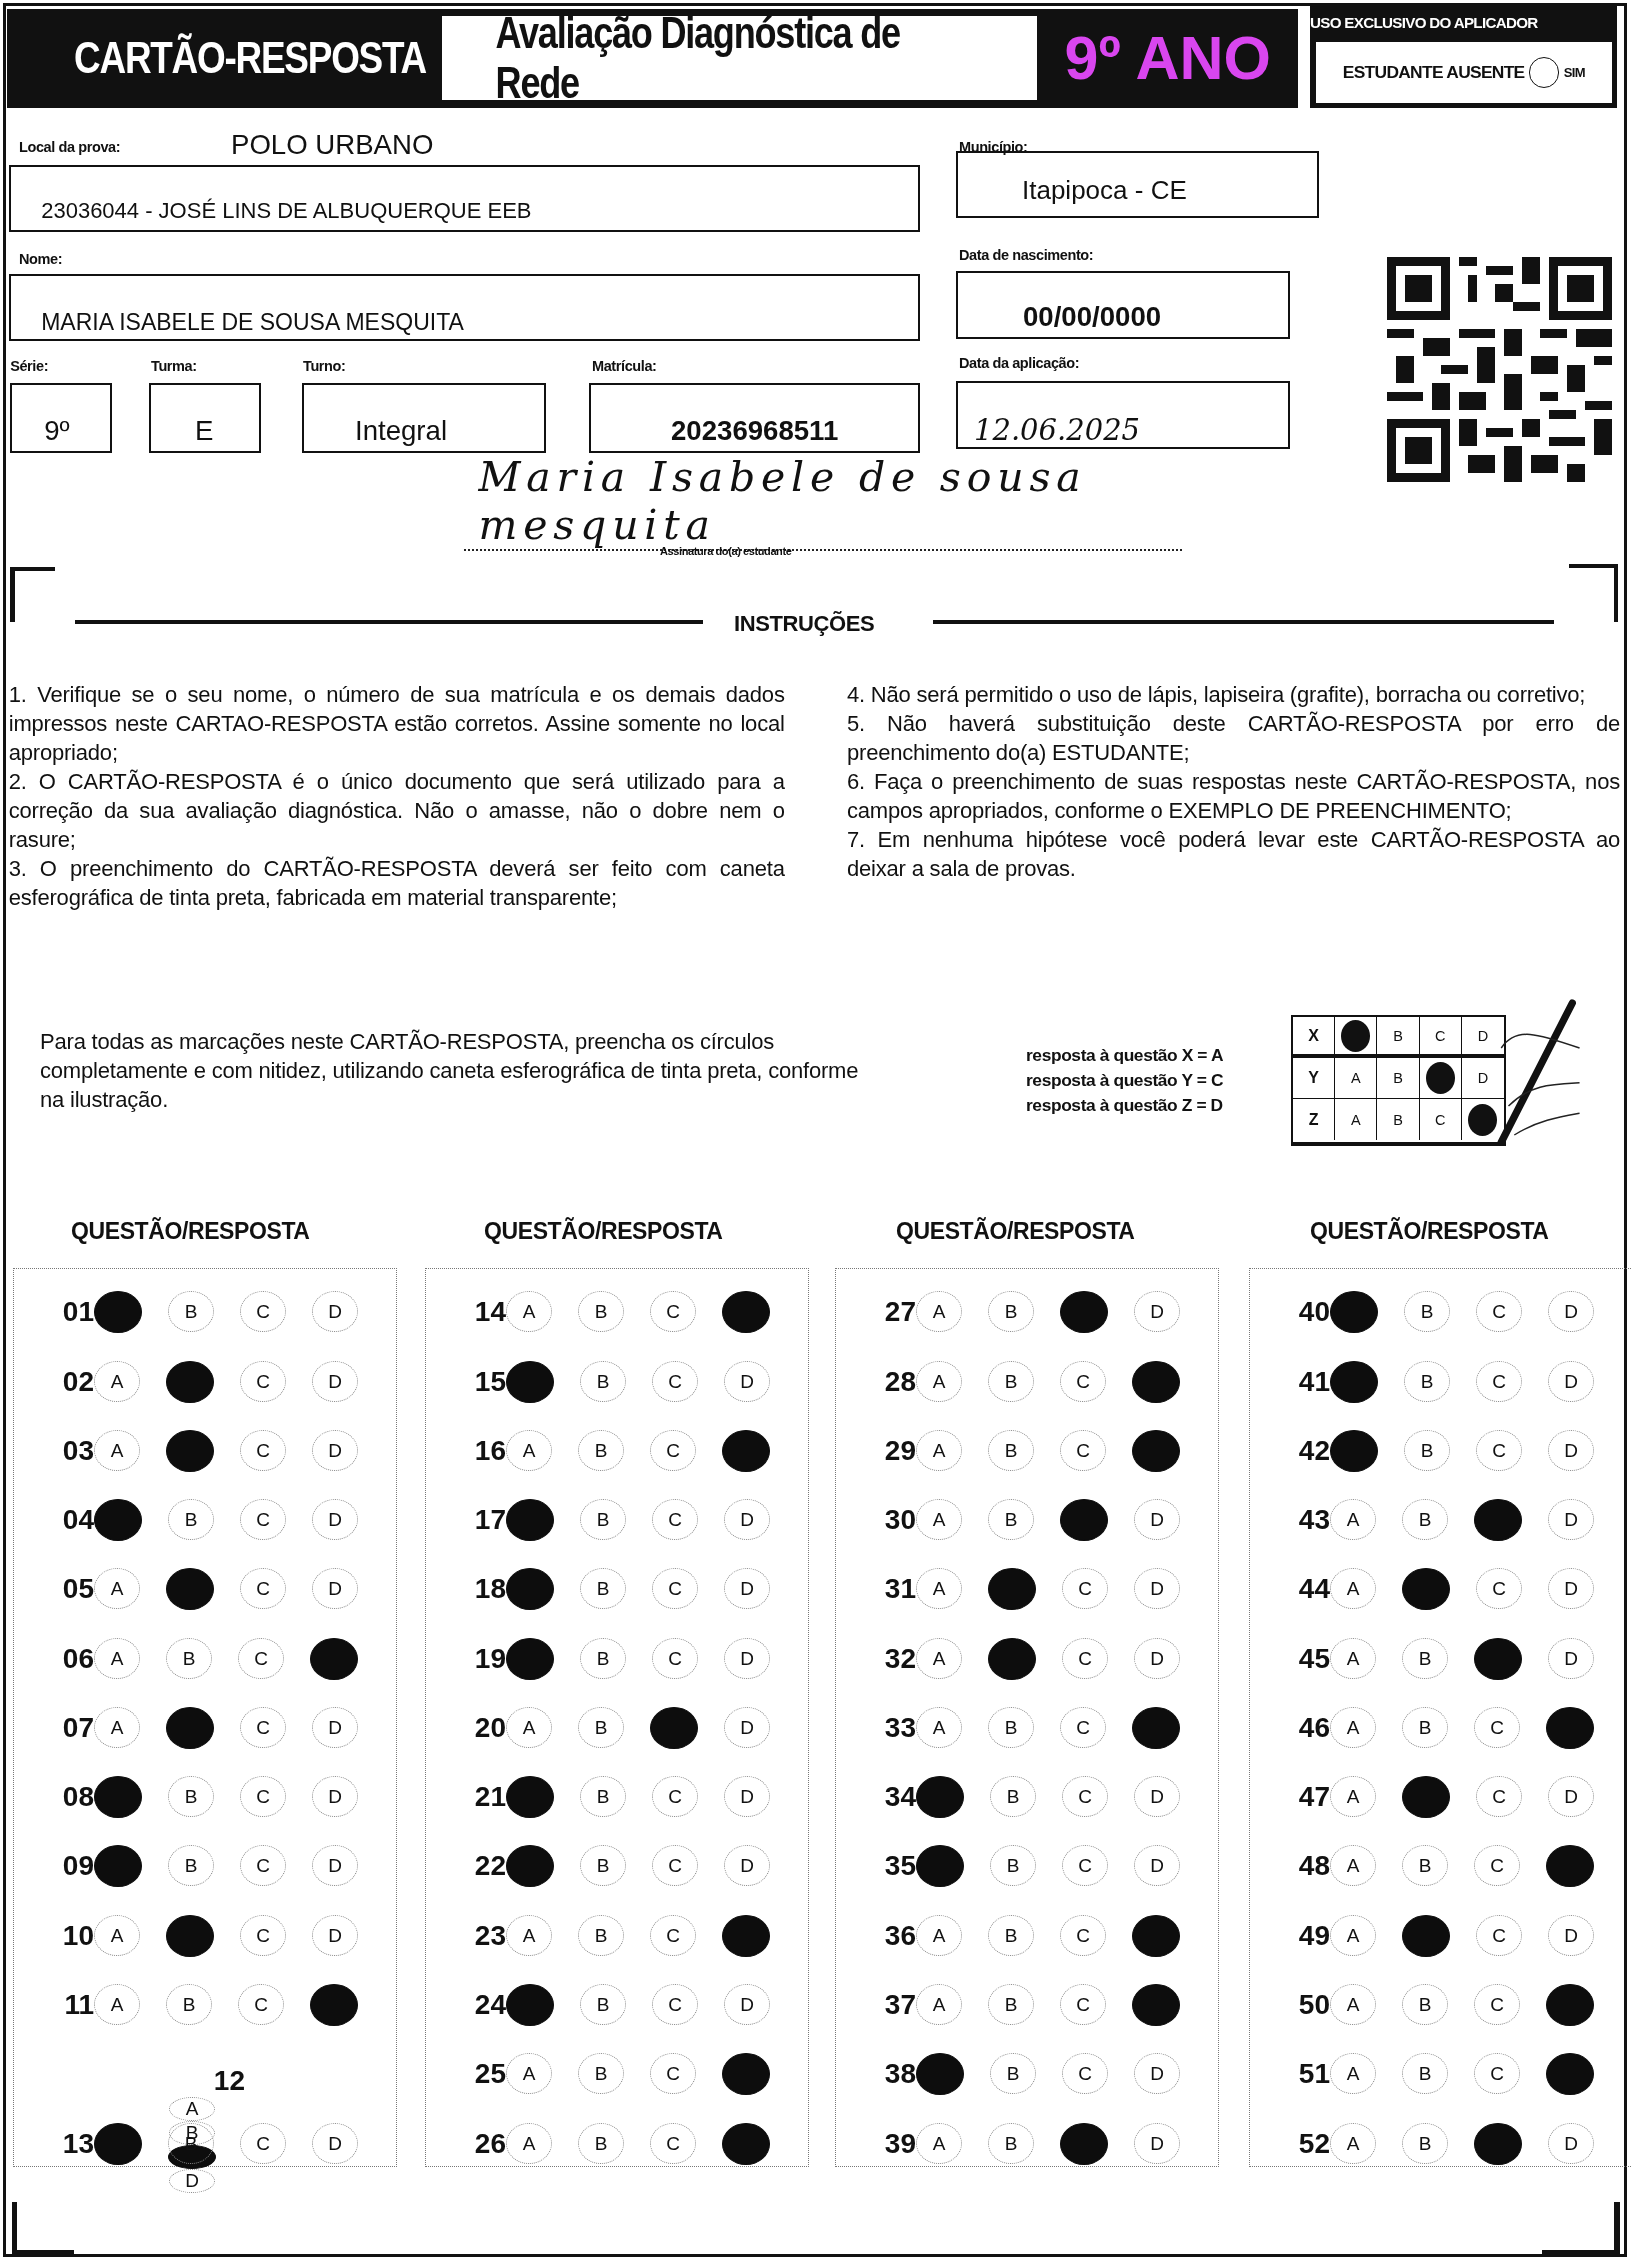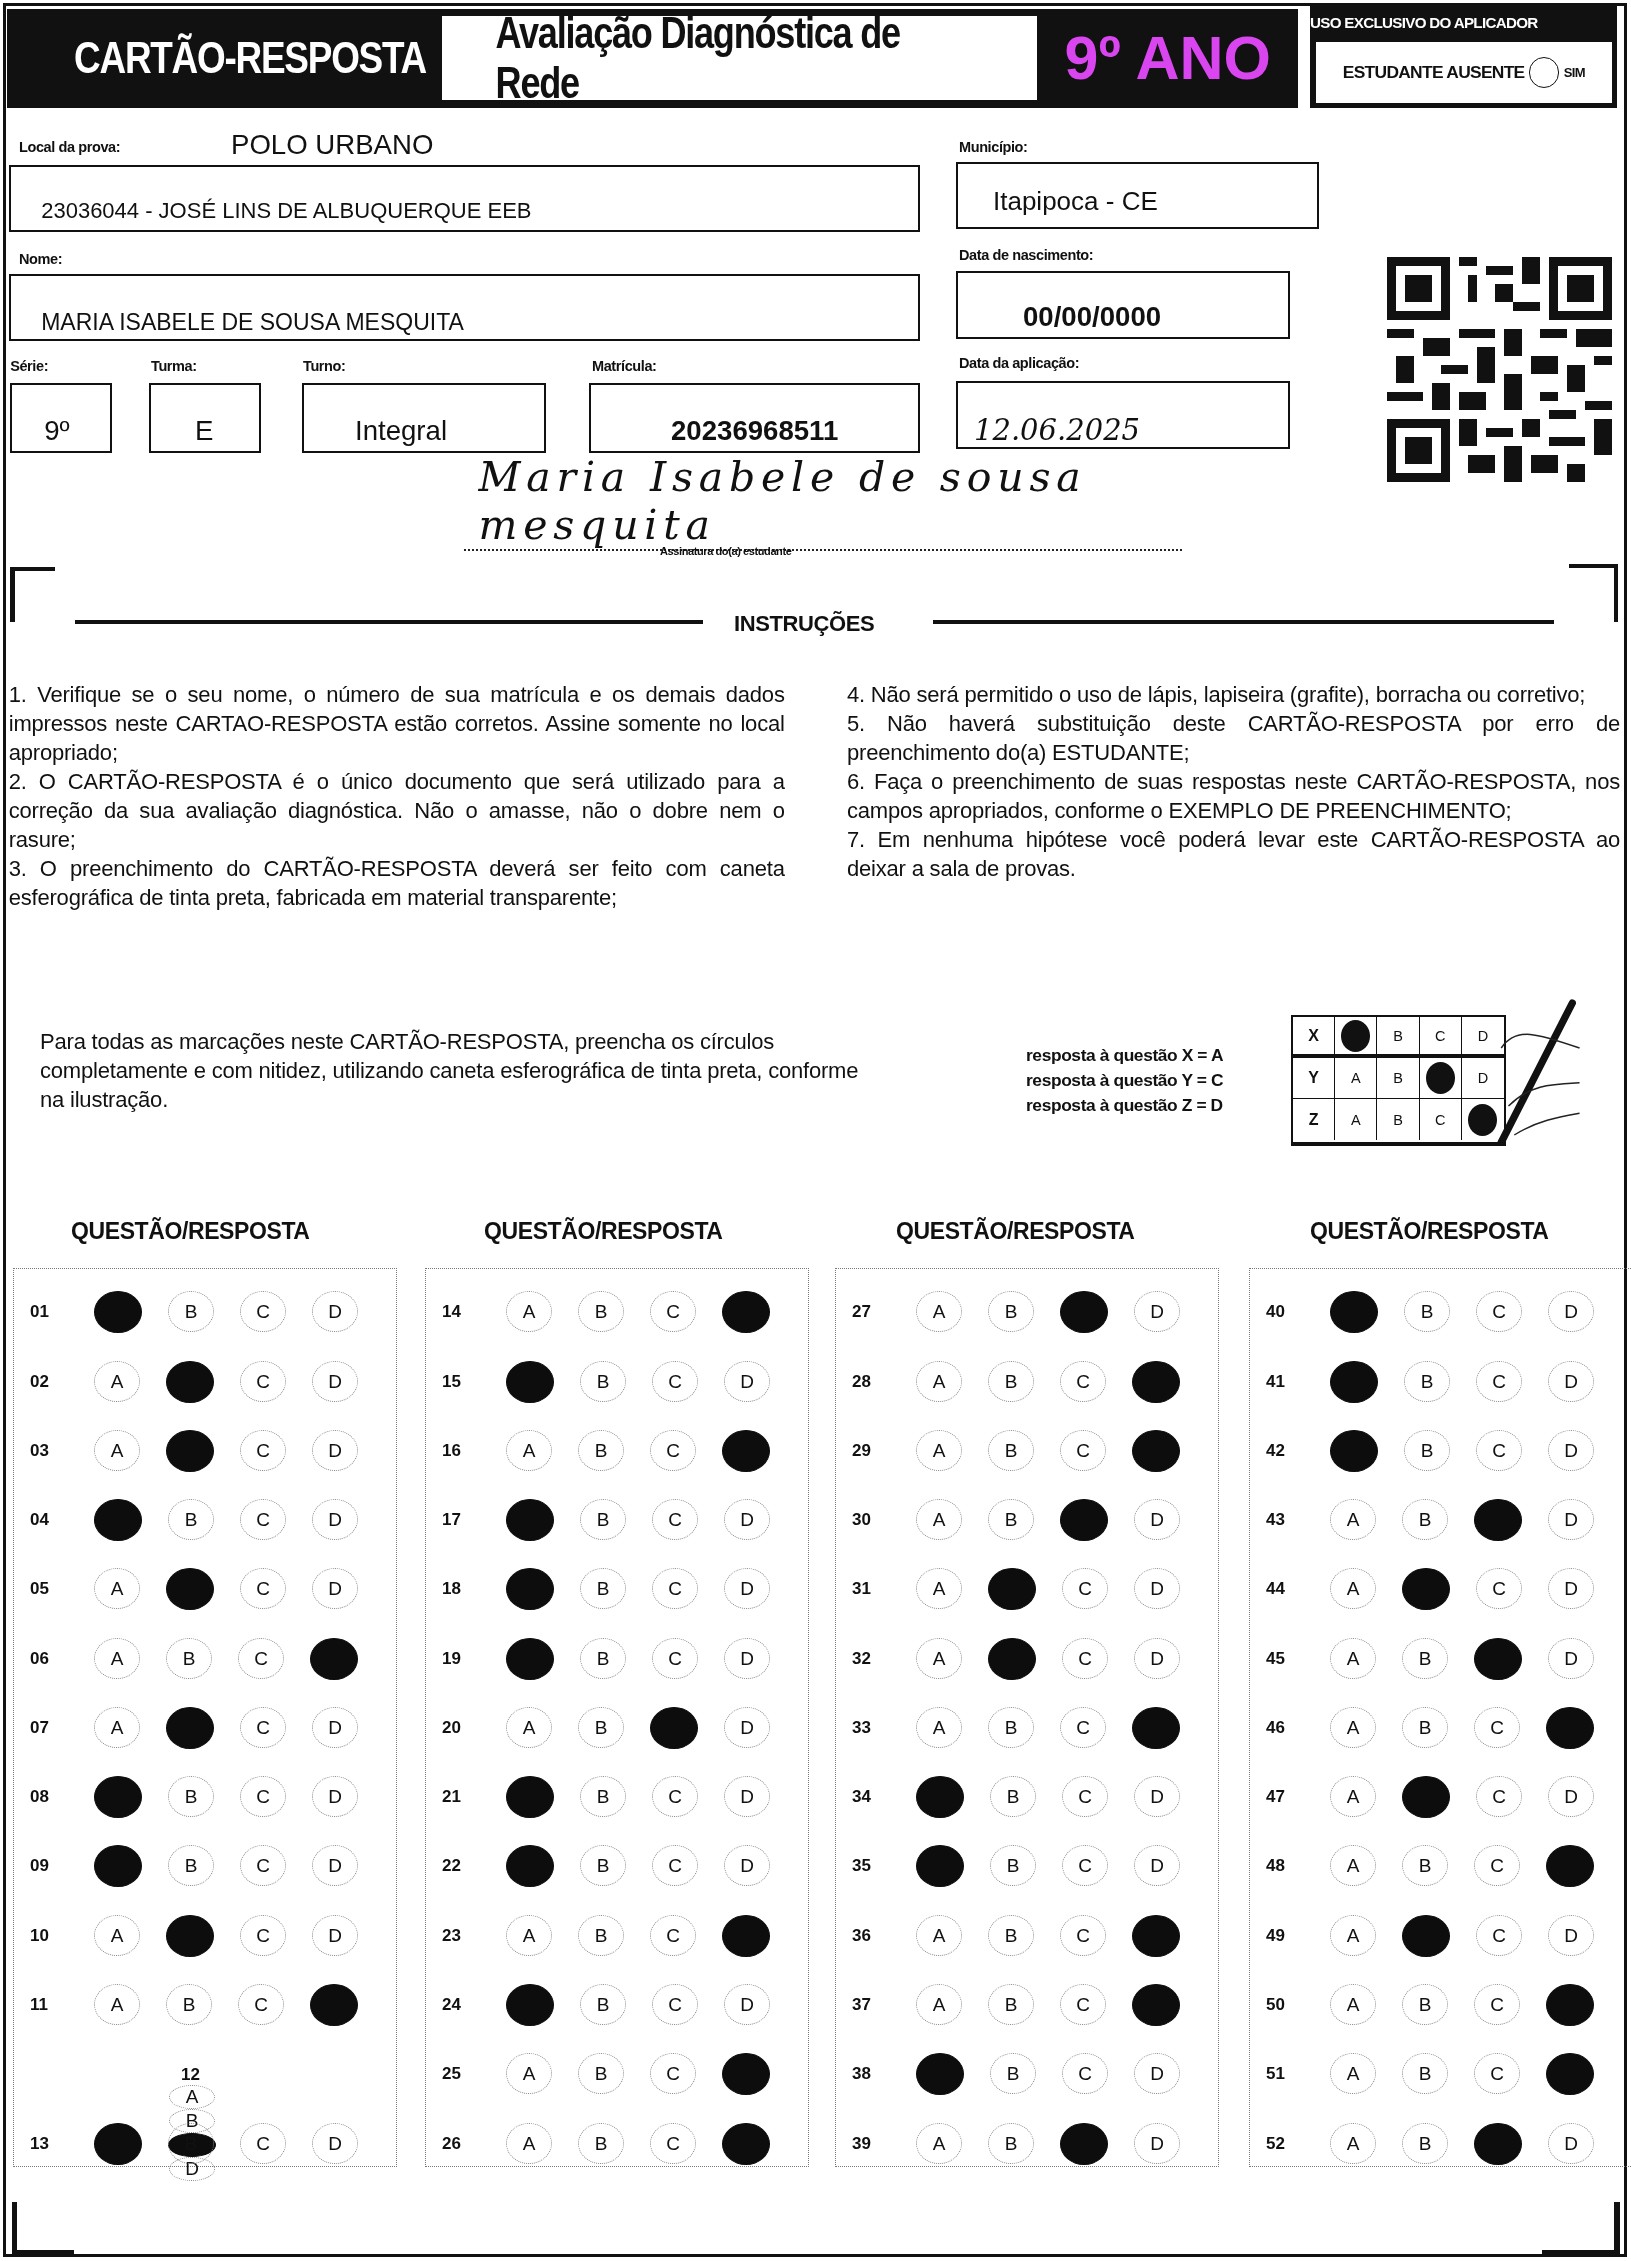--- a/index.html
+++ b/index.html
@@ -52,21 +52,21 @@
   .ex-cell { width: 43px; border-right: 1.5px solid #111; display: flex; align-items: center; justify-content: center; font-size: 14.5px; }
   .ex-cell:last-child { border-right: none; }
   .ex-cell.key { font-weight: bold; font-size: 16px; }
   .ex-dot { width: 29px; height: 32px; border-radius: 50%; background: #111; }
   .pen { position: absolute; left: 1494px; top: 997px; width: 87px; height: 160px; }
 
   
   .col-hdr { position: absolute; top: 1218px; font-size: 23px; font-weight: bold; letter-spacing: -0.4px; }
   .ans-col { position: absolute; top: 1268px; width: 384px; height: 899px; border: 1.5px dotted #777; }
   .q-row { position: absolute; left: 0; width: 100%; height: 51px; display: flex; align-items: center; }
-  .q-num { width: 80px; padding-left: 16px; font-size: 17px; font-weight: bold; }
+  .q-num { width: 80px; padding-left: 16px; font-size: 28px; font-weight: bold; text-align: right; }
   .bubble { width: 46px; height: 41px; border-radius: 50%; border: 1.5px dotted #888; display: flex; align-items: center; justify-content: center; font-size: 19px; margin-right: 26px; }
   .bubble.filled { background: #0d0d0d; border: 1.5px solid #0d0d0d; color: transparent; width: 48px; height: 42px; }
 </style>
 </head>
 <body>
 
 <div class="page"></div>
 
 <div class="hdr">
   <div class="hdr-title" style="left:29px;">CARTÃO-RESPOSTA</div>
@@ -84,21 +84,21 @@
   </div>
 </div>
 
 <div class="lbl" style="left:19px; top:139px;">Local da prova:</div>
 <div class="big-inline" style="left:231px; top:129px; font-weight:normal; font-size:27.6px;">POLO URBANO</div>
 <div class="fld" style="left:8.7px; top:165px; width:911px; height:67px; font-size:22px; padding-left:30.5px;">
     <span>23036044 - JOSÉ LINS DE ALBUQUERQUE EEB</span>
   </div>
 
 <div class="lbl" style="left:959px; top:139px;">Município:</div>
-<div class="fld" style="left:956px; top:162px; width:363px; height:67px; font-size:26px; padding-left:35px; padding-bottom:10.2px;">
+<div class="fld" style="left:956px; top:151px; width:363px; height:67px; font-size:26px; padding-left:64px; padding-bottom:10.2px;">
     <span>Itapipoca - CE</span>
   </div>
 
 <div class="lbl" style="left:19px; top:251px;">Nome:</div>
 <div class="fld" style="left:8.7px; top:274px; width:911px; height:67px; font-size:23px; padding-left:30.5px; padding-bottom:2.9px;">
     <span>MARIA ISABELE DE SOUSA MESQUITA</span>
   </div>
 
 <div class="lbl" style="left:959px; top:247px;">Data de nascimento:</div>
 <div class="fld" style="left:956px; top:271px; width:334px; height:68px; font-size:27.6px; font-weight:bold; padding-left:65px; padding-bottom:4.4px;">

